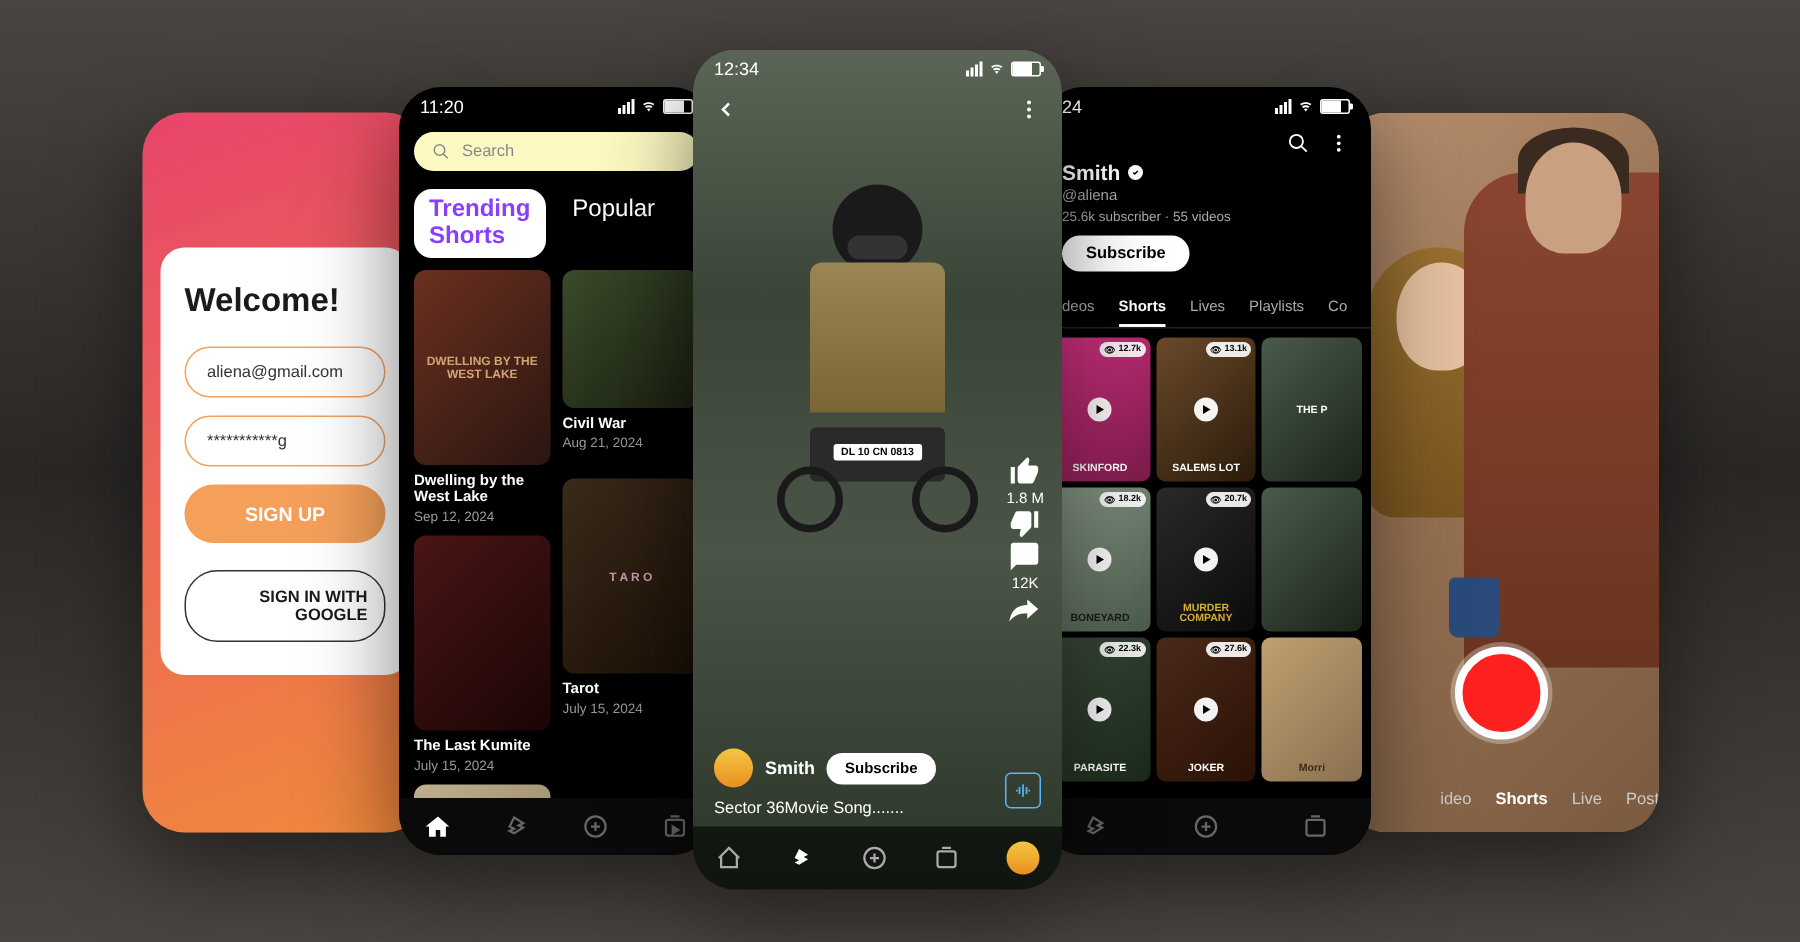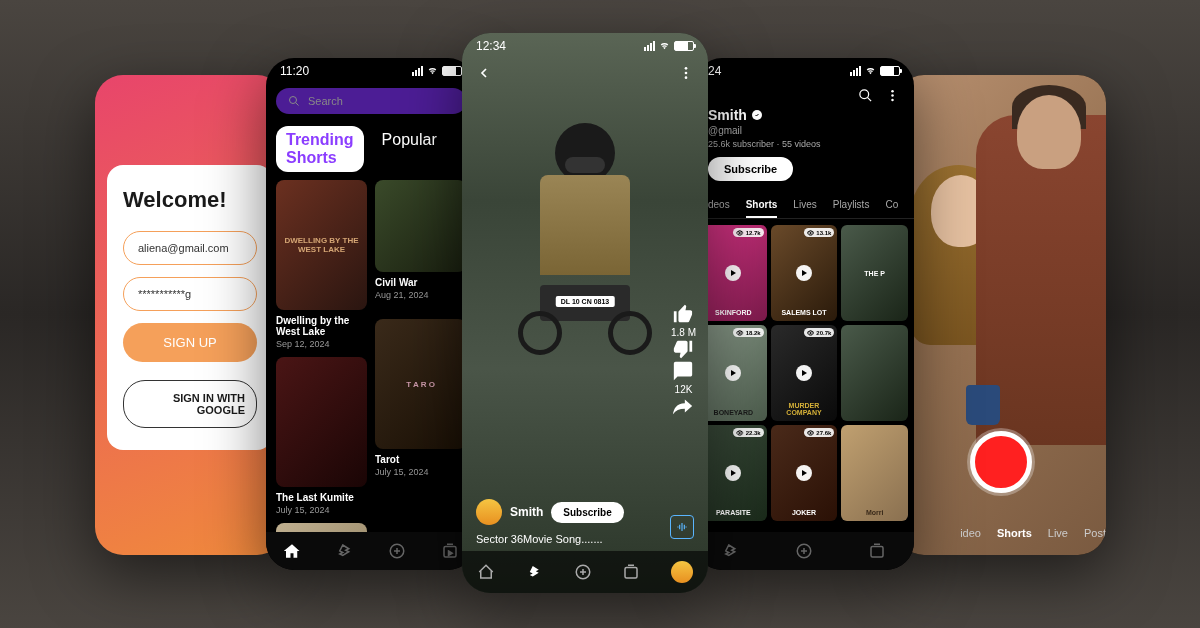--- a/index.html
+++ b/index.html
@@ -14,26 +14,26 @@
 .wifi{width:13px;height:10px}
 .batt{width:20px;height:10px;border:1px solid #fff;border-radius:2px;position:relative}
 .batt::after{content:"";position:absolute;right:-3px;top:2px;width:2px;height:4px;background:#fff;border-radius:0 1px 1px 0}
 .batt-fill{background:#fff;height:100%;width:70%}
 
 
 .p1{left:95px;top:75px;width:190px;height:480px;background:linear-gradient(160deg,#e8456b 0%,#f08a3c 100%);z-index:1}
 .p1-card{background:#fff;margin:90px 12px 0;border-radius:16px;padding:22px 16px}
 .p1-title{font-size:22px;font-weight:800;color:#1a1a1a;margin-bottom:18px}
 .p1-input{border:1.5px solid #f5a05a;border-radius:22px;padding:10px 14px;font-size:11px;color:#333;margin-bottom:12px}
-.p1-btn{background:#f5a05a;color:#fff;border-radius:22px;padding:12px;text-align:center;font-weight:400;font-size:13px;margin-bottom:18px;margin-top:6px}
+.p1-btn{background:#f5a05a;color:#fff;border-radius:22px;padding:12px;text-align:center;font-weight:700;font-size:13px;margin-bottom:18px;margin-top:6px}
 .p1-gbtn{border:1.5px solid #333;border-radius:22px;padding:11px;text-align:right;font-weight:700;font-size:11px;color:#1a1a1a}
 
 
 .p2{left:266px;top:58px;width:210px;height:512px;background:#000;z-index:2}
-.p2-search{background:#4c1d95;margin:4px 10px;border-radius:18px;padding:7px 12px;display:flex;align-items:center;gap:8px;color:#888;font-size:11px}
+.p2-search{background:#fef9c3;margin:4px 10px;border-radius:18px;padding:7px 12px;display:flex;align-items:center;gap:8px;color:#888;font-size:11px}
 .p2-search svg{width:12px;height:12px}
 .p2-tabs{display:flex;gap:8px;padding:8px 10px;font-size:16px}
 .p2-tab{padding:5px 10px;border-radius:12px;color:#fff}
 .p2-tab.active{background:#fff;color:#8b3dff;font-weight:600}
 .p2-grid{display:grid;grid-template-columns:1fr 1fr;gap:8px;padding:0 10px;overflow:hidden}
 .p2-item{display:flex;flex-direction:column}
 .p2-thumb{width:100%;border-radius:8px;background:linear-gradient(135deg,#6b3020,#2a1510);display:flex;align-items:center;justify-content:center;color:#d4a574;font-size:8px;text-align:center;padding:4px;font-weight:600}
 .p2-thumb.h1{height:130px}
 .p2-thumb.h2{height:92px}
 .p2-thumb.cw{background:linear-gradient(135deg,#3a4a2a,#1a2010)}
@@ -330,21 +330,21 @@
         </svg>
   </div>
   <div class="p4-prof">
     <div class="p4-name">
           <span>Smith</span>
           <svg width="12" height="12" viewBox="0 0 24 24" fill="#fff">
             <circle cx="12" cy="12" r="10"></circle>
             <path d="M9 12l2 2 4-4" stroke="#000" stroke-width="2" fill="none"></path>
           </svg>
         </div>
-    <div class="p4-handle">@gmail</div>
+    <div class="p4-handle">@aliena</div>
     <div class="p4-stats">25.6k subscriber  ·  55 videos</div>
     <div class="p4-subbtn">Subscribe</div>
   </div>
   <div class="p4-tabs">
     <div class="p4-tab">deos</div>
     <div class="p4-tab active">Shorts</div>
     <div class="p4-tab">Lives</div>
     <div class="p4-tab">Playlists</div>
     <div class="p4-tab">Co</div>
   </div>

